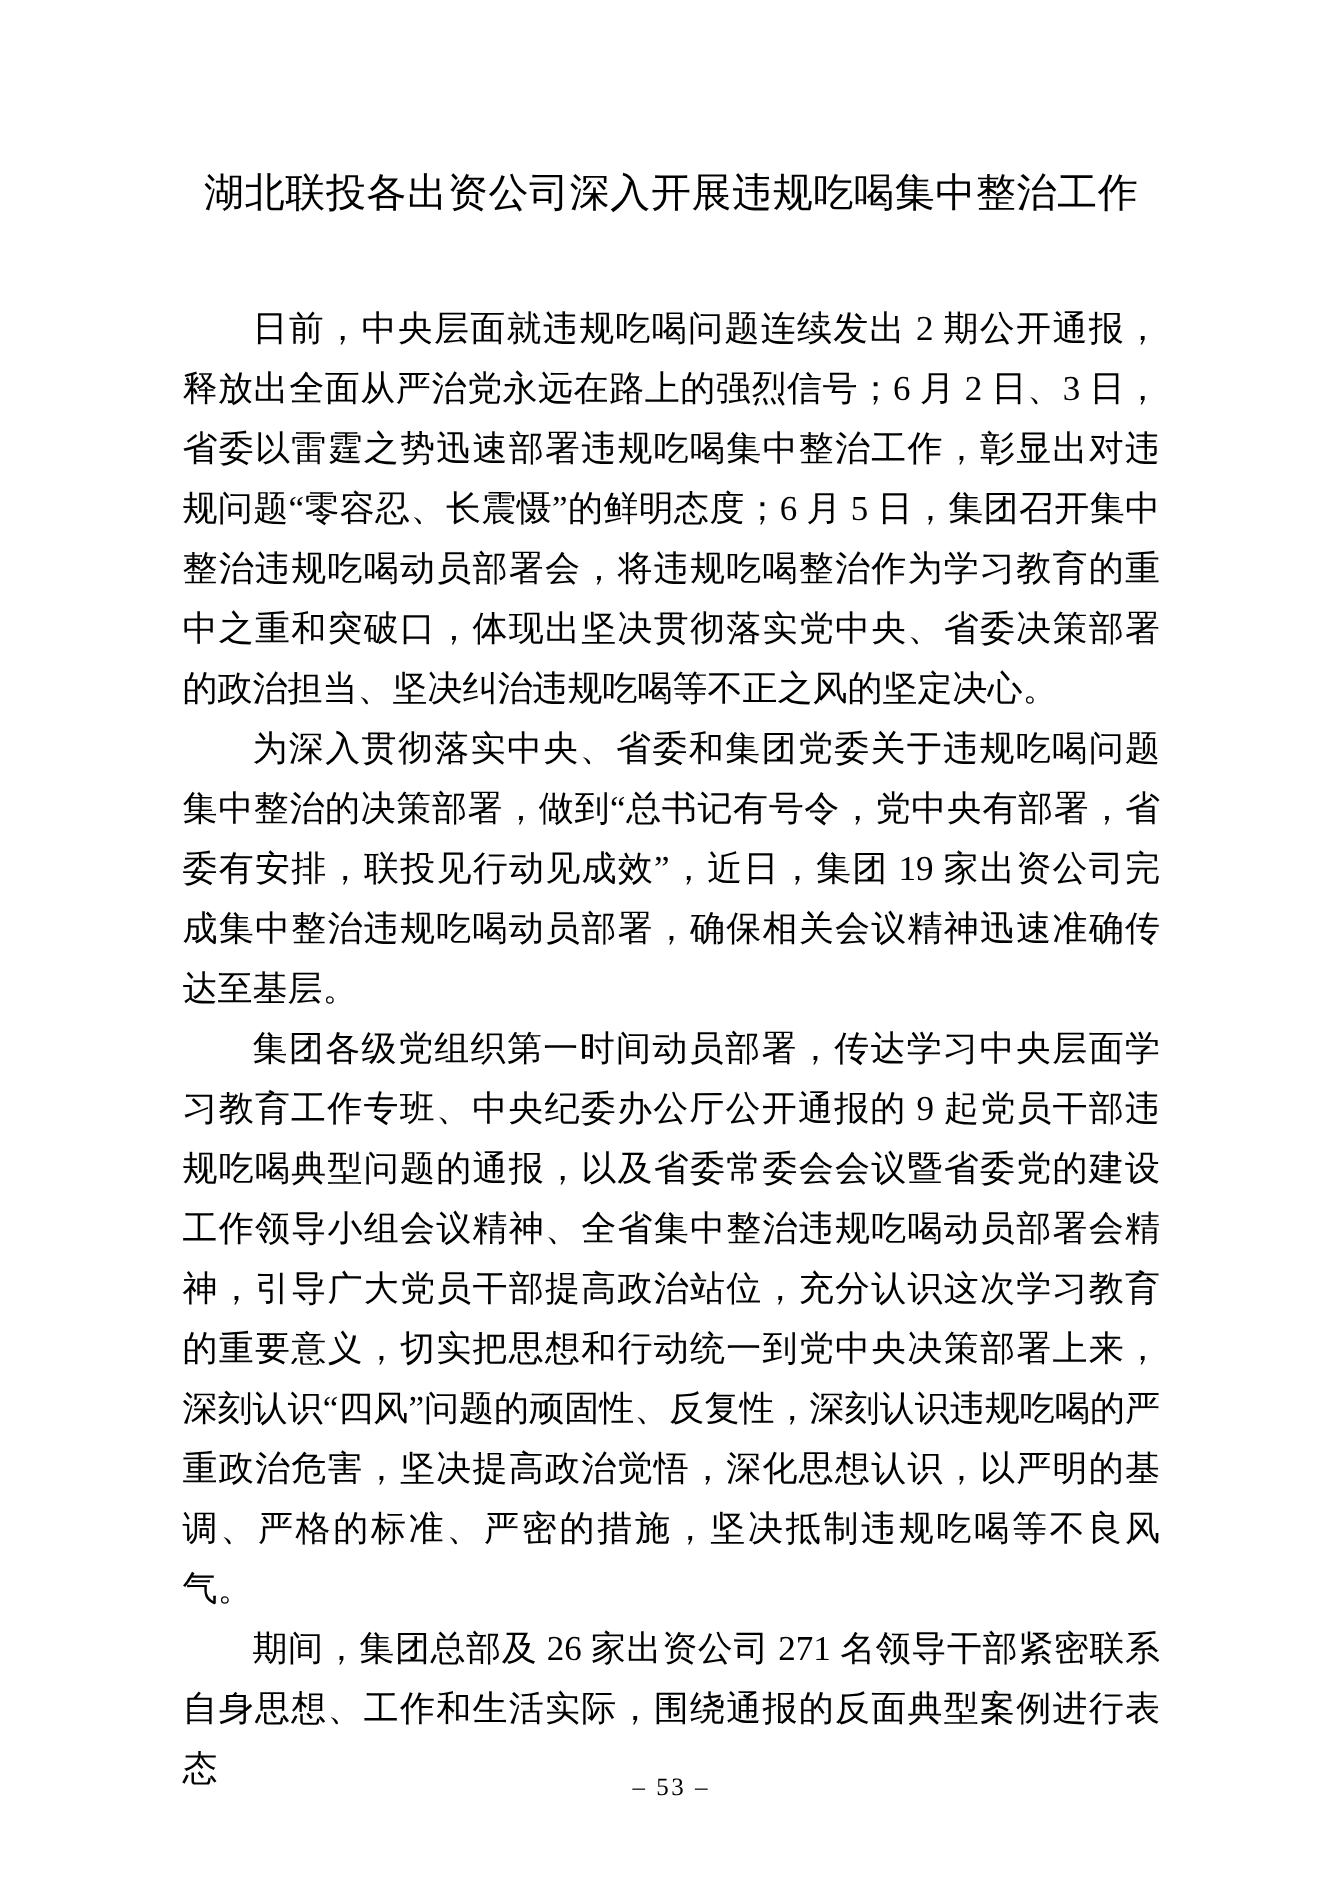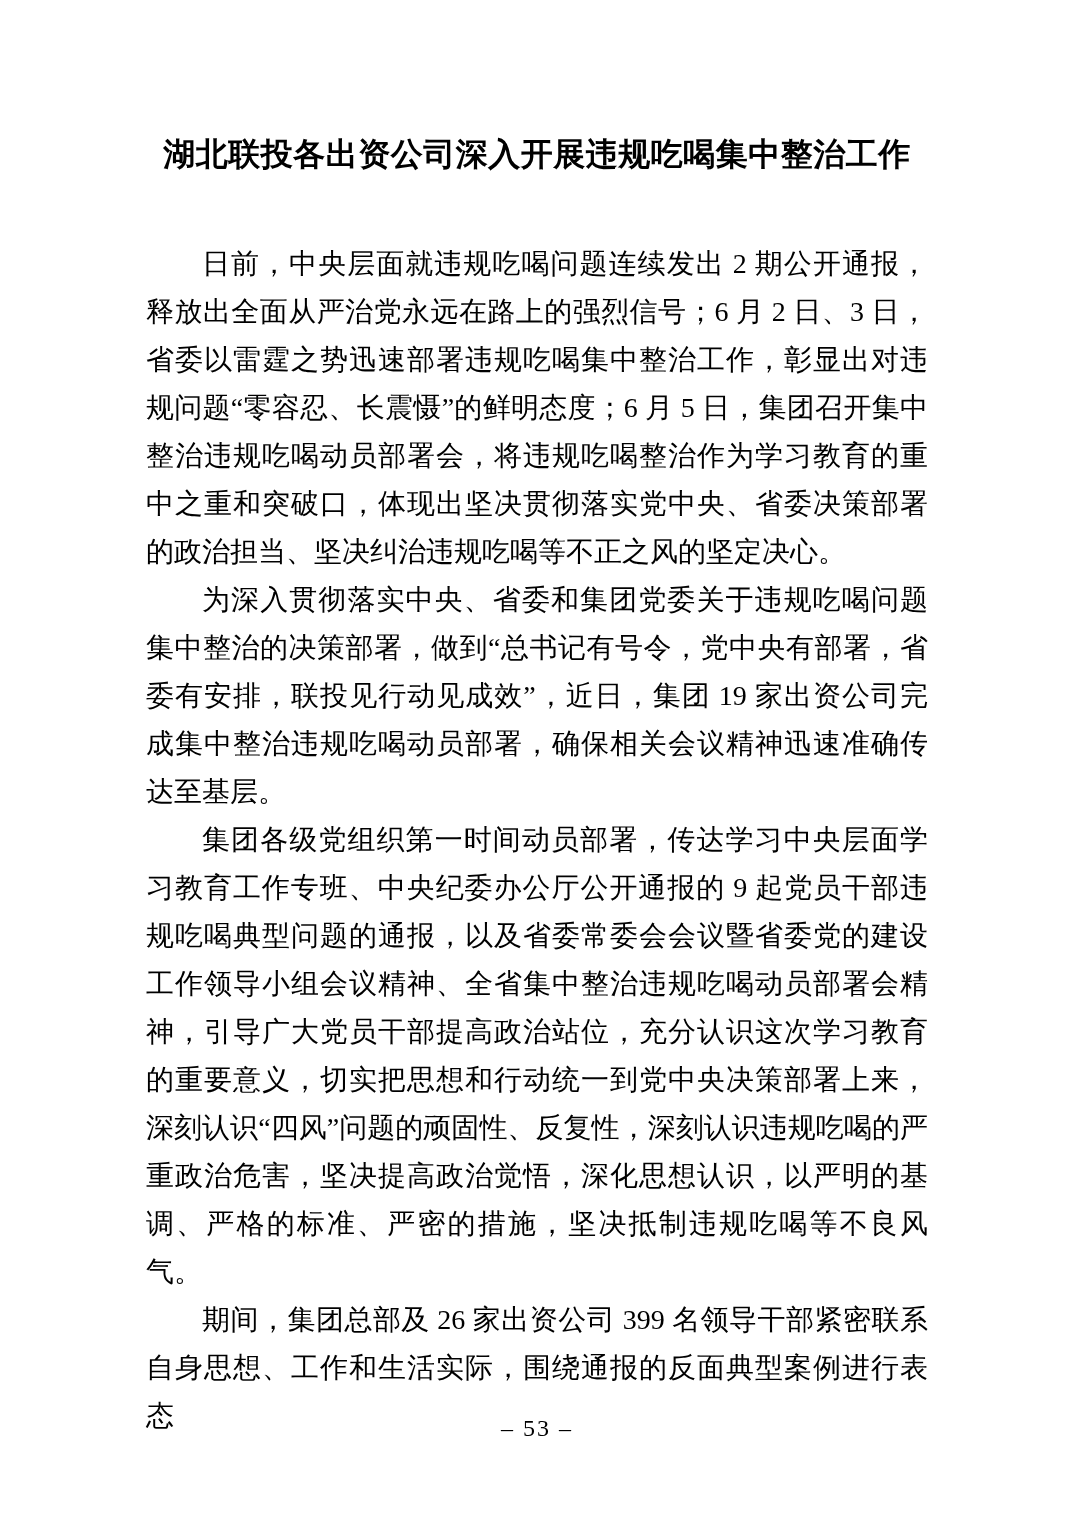--- a/index.html
+++ b/index.html
@@ -16,52 +16,52 @@
     font-family: "Liberation Serif", "DejaVu Serif", serif;
     overflow: hidden;
     box-sizing: border-box;
   }
   .doc-title {
     margin: 0;
     padding: 128px 80px 0 80px;
     text-align: center;
     font-size: 32px;
     line-height: 52px;
-    font-weight: bold;
+    font-weight: normal;
     letter-spacing: 0.5px;
   }
   .doc-content {
     margin: 60px 146px 0 146px;
     font-size: 28px;
     line-height: 48px;
     text-align: justify;
   }
   .doc-content p {
     margin: 0;
     text-indent: 2em;
     word-break: break-all;
   }
   .page-footer {
     position: absolute;
     left: 0;
     bottom: 78px;
     width: 100%;
     text-align: center;
-    font-size: 24px;
+    font-size: 20px;
     letter-spacing: 2px;
     color: #000000;
   }
 </style>
 </head>
 <body>
 
 <div class="page">
   <h1 class="doc-title">湖北联投各出资公司深入开展违规吃喝集中整治工作</h1>
 
   <div class="doc-content">
     <p>日前，中央层面就违规吃喝问题连续发出 2 期公开通报，释放出全面从严治党永远在路上的强烈信号；6 月 2 日、3 日，省委以雷霆之势迅速部署违规吃喝集中整治工作，彰显出对违规问题“零容忍、长震慑”的鲜明态度；6 月 5 日，集团召开集中整治违规吃喝动员部署会，将违规吃喝整治作为学习教育的重中之重和突破口，体现出坚决贯彻落实党中央、省委决策部署的政治担当、坚决纠治违规吃喝等不正之风的坚定决心。</p>
     <p>为深入贯彻落实中央、省委和集团党委关于违规吃喝问题集中整治的决策部署，做到“总书记有号令，党中央有部署，省委有安排，联投见行动见成效”，近日，集团 19 家出资公司完成集中整治违规吃喝动员部署，确保相关会议精神迅速准确传达至基层。</p>
     <p>集团各级党组织第一时间动员部署，传达学习中央层面学习教育工作专班、中央纪委办公厅公开通报的 9 起党员干部违规吃喝典型问题的通报，以及省委常委会会议暨省委党的建设工作领导小组会议精神、全省集中整治违规吃喝动员部署会精神，引导广大党员干部提高政治站位，充分认识这次学习教育的重要意义，切实把思想和行动统一到党中央决策部署上来，深刻认识“四风”问题的顽固性、反复性，深刻认识违规吃喝的严重政治危害，坚决提高政治觉悟，深化思想认识，以严明的基调、严格的标准、严密的措施，坚决抵制违规吃喝等不良风气。</p>
-    <p>期间，集团总部及 26 家出资公司 399 名领导干部紧密联系自身思想、工作和生活实际，围绕通报的反面典型案例进行表态</p>
+    <p>期间，集团总部及 26 家出资公司 271 名领导干部紧密联系自身思想、工作和生活实际，围绕通报的反面典型案例进行表态</p>
   </div>
 
   <div class="page-footer">– 53 –</div>
 </div>
 
 </body></html>

